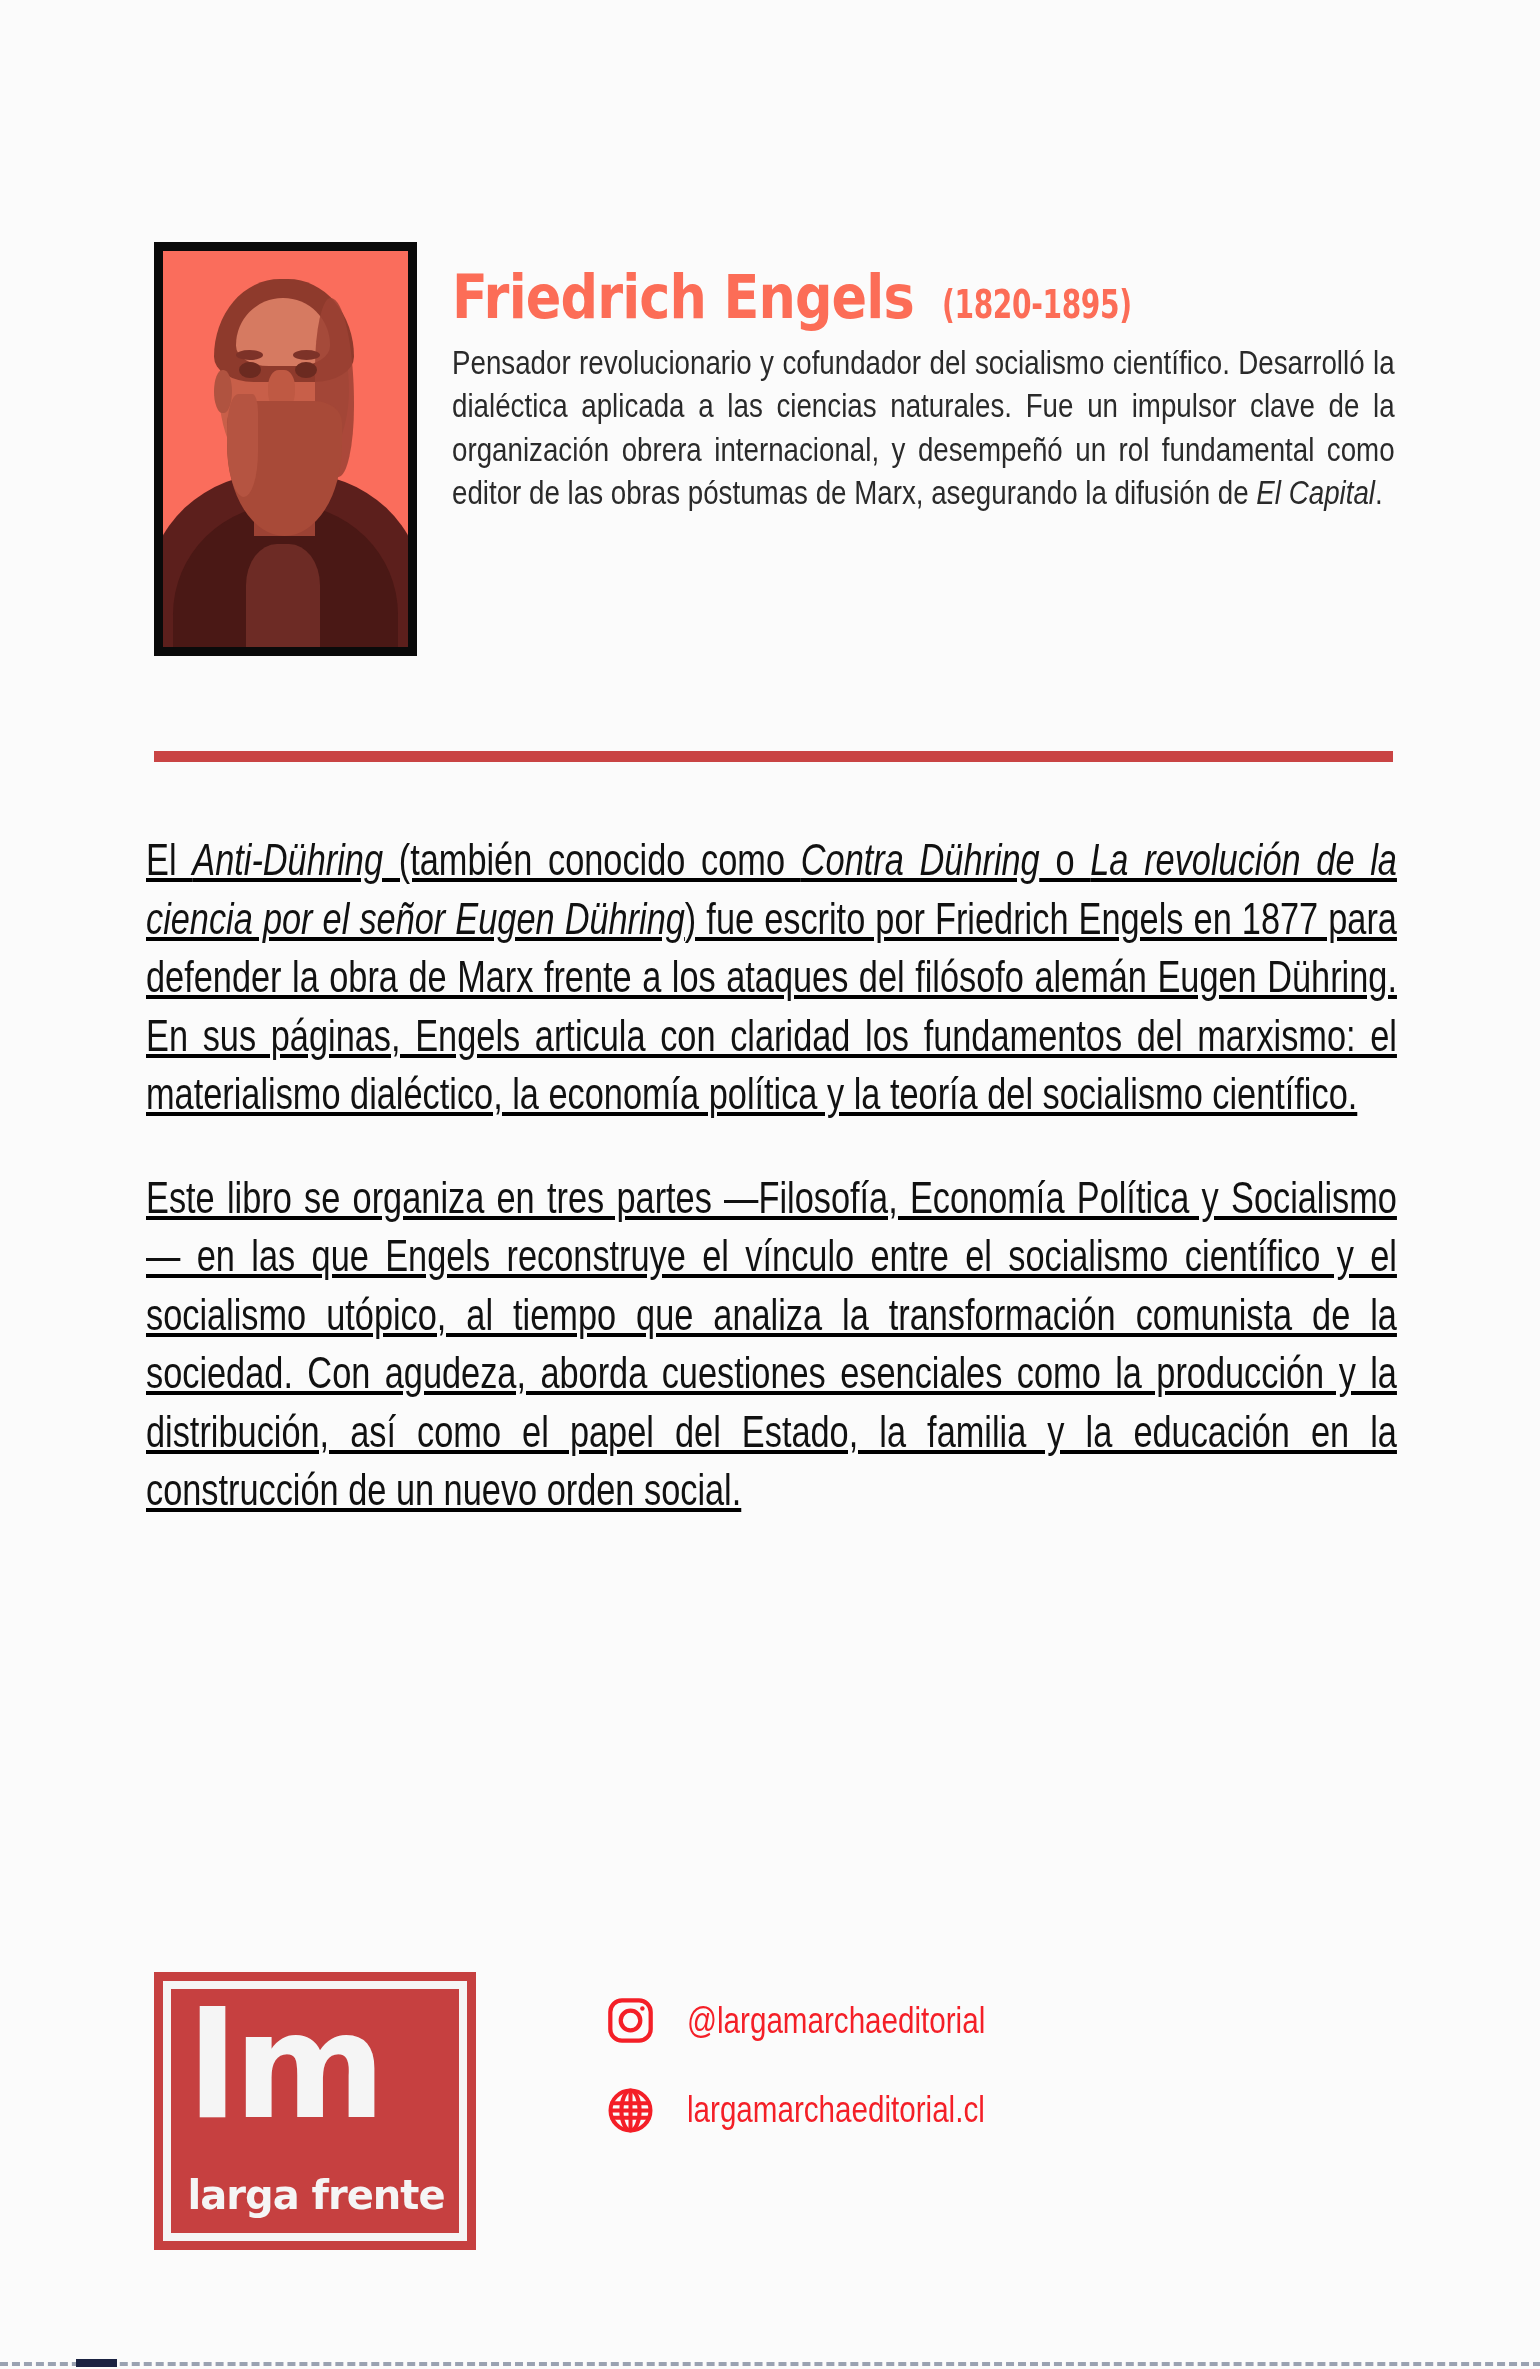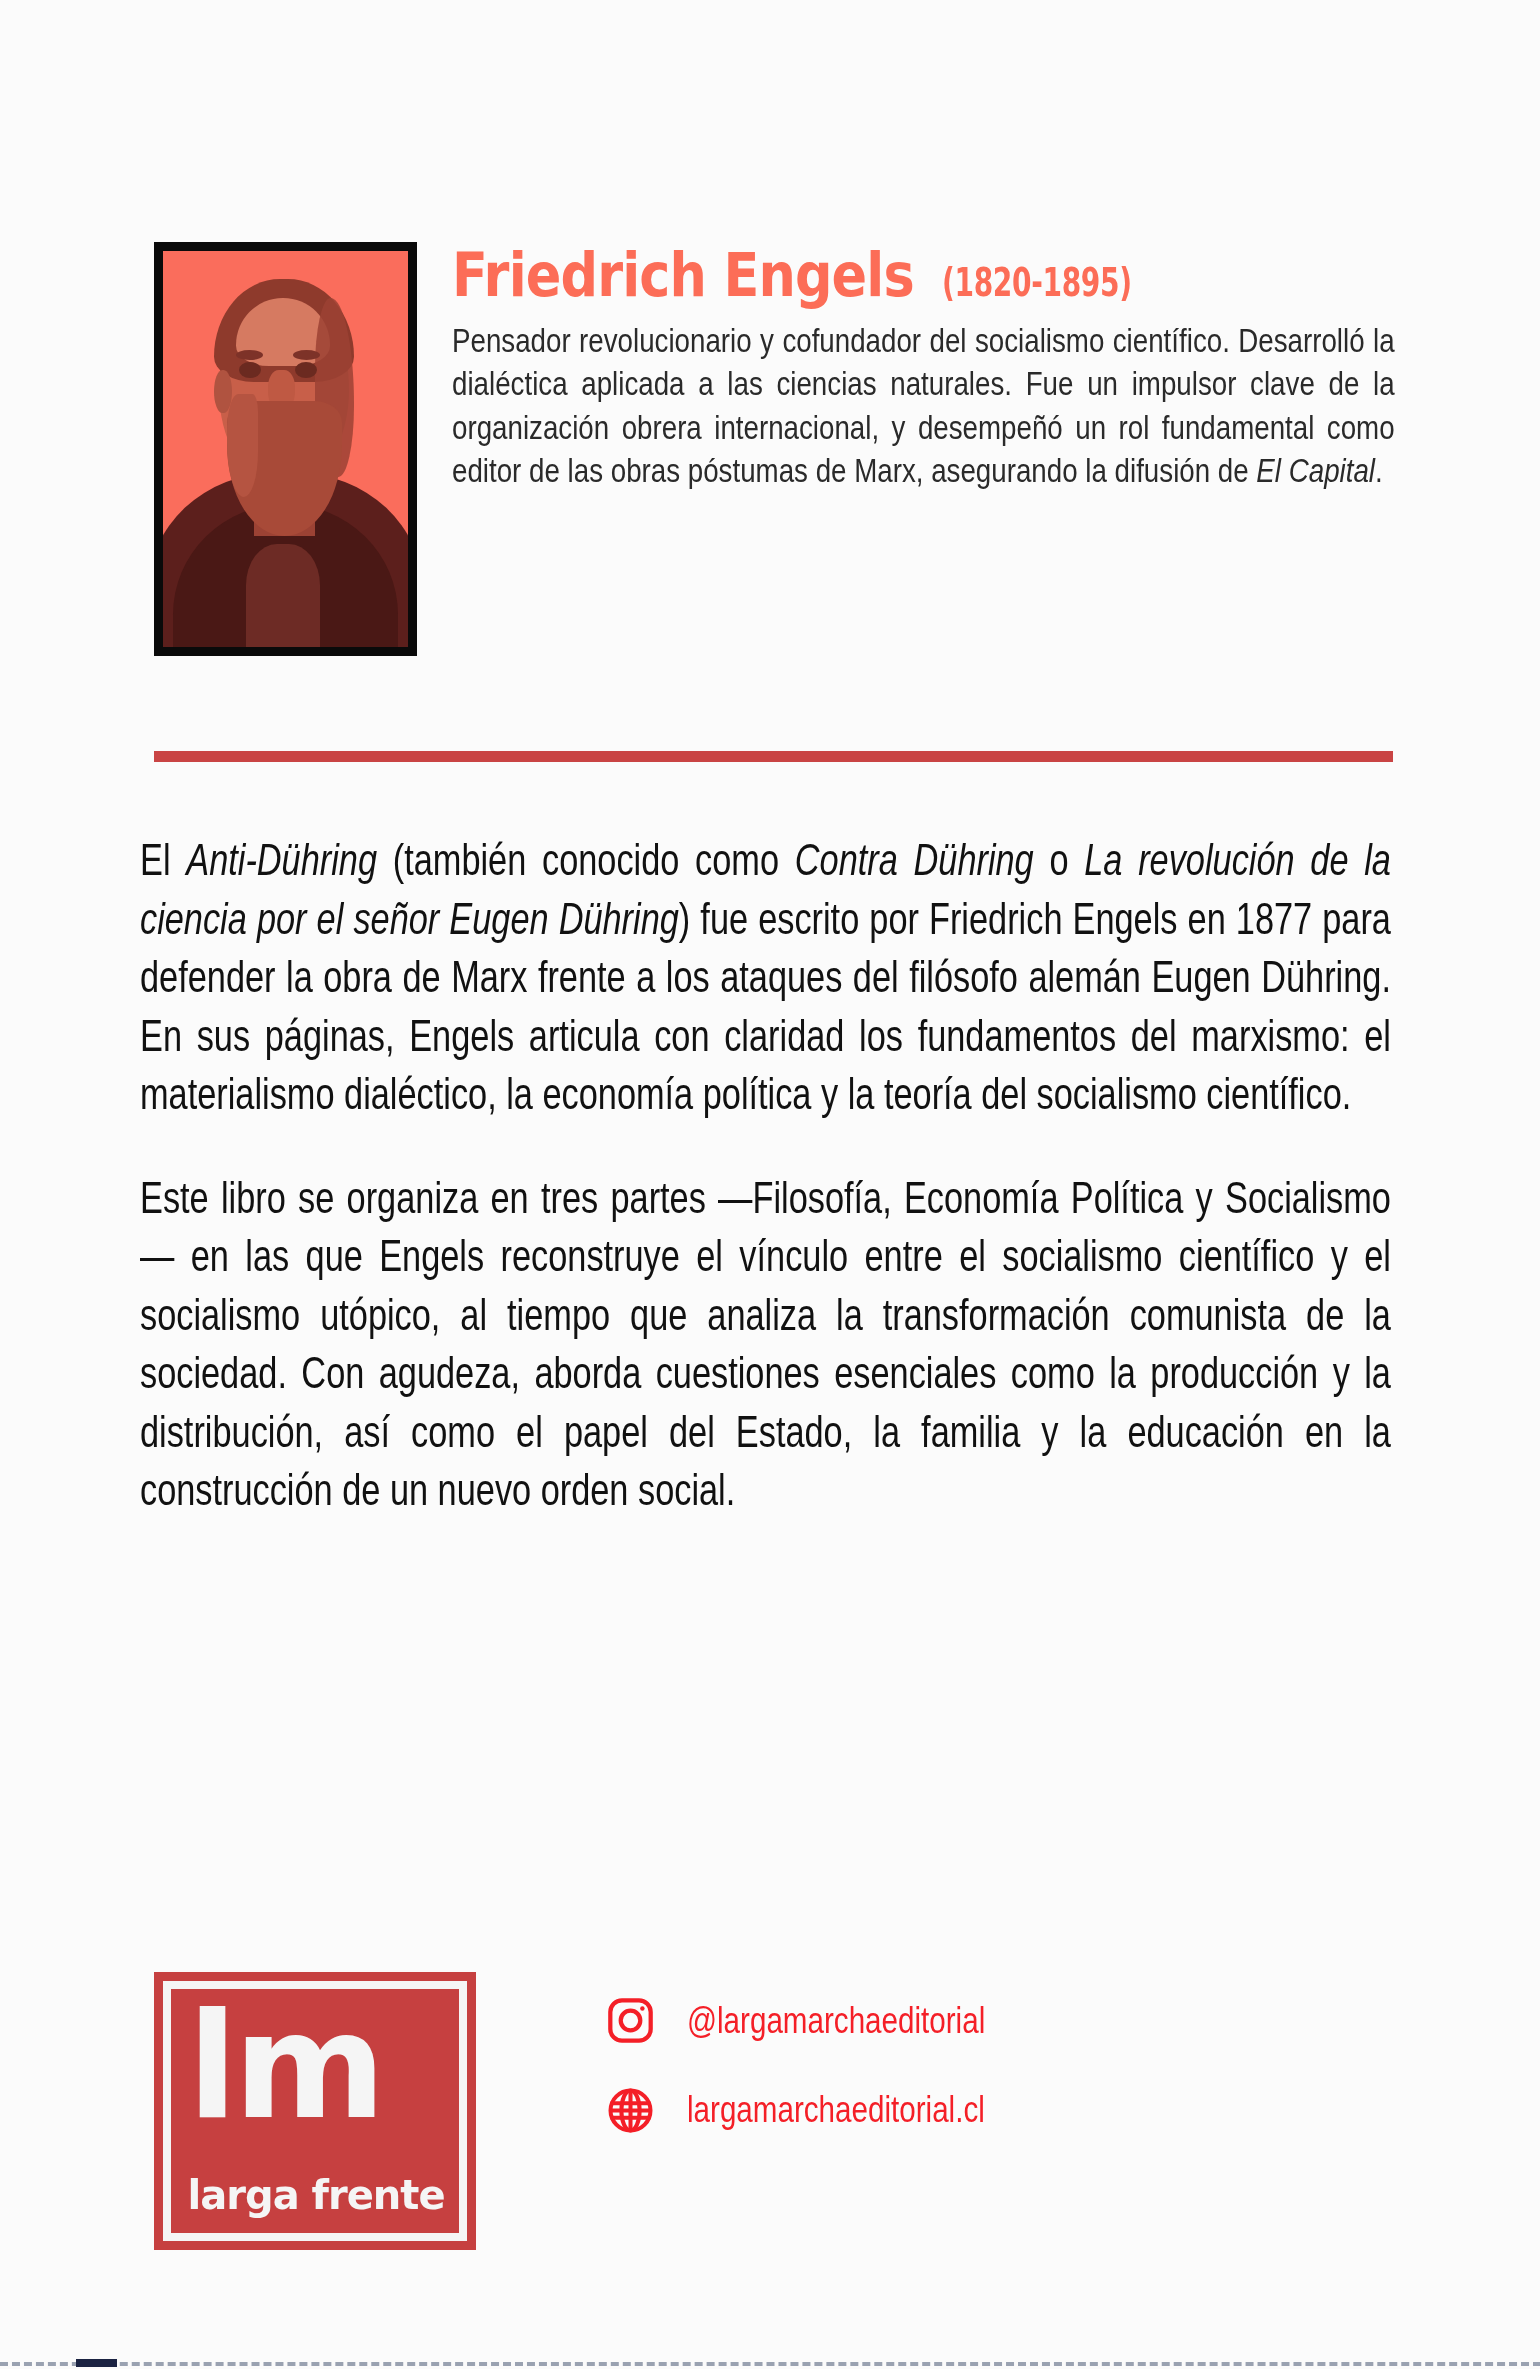--- a/index.html
+++ b/index.html
@@ -187,20 +187,21 @@
   .header-text {
     margin-left: 35px;
     flex: 1 1 auto;
     padding-top: 2px;
   }
 
   .title-row {
     display: flex;
     align-items: baseline;
     white-space: nowrap;
+    margin-top: 22px;
   }
   .title-name {
     font-family: "DejaVu Sans", sans-serif;
     font-weight: bold;
     font-size: 61px;
     line-height: 1;
     letter-spacing: -1px;
     color: #fc6d57;
     transform: scaleX(0.86);
     transform-origin: left center;
@@ -237,23 +238,24 @@
     left: 154px;
     top: 751px;
     width: 1239px;
     height: 10.7px;
     background: #c94444;
   }
 
   
   .body-copy {
     position: absolute;
-    left: 140px;
+    left: 146px;
     top: 831px;
     width: 1251px;
+    text-decoration: underline;
   }
   .para {
     font-family: "Liberation Sans", sans-serif;
     font-size: 44px;
     line-height: 1.33;
     color: #111;
     text-align: justify;
     transform: scaleX(0.78);
     transform-origin: left top;
     width: 128.2%;

